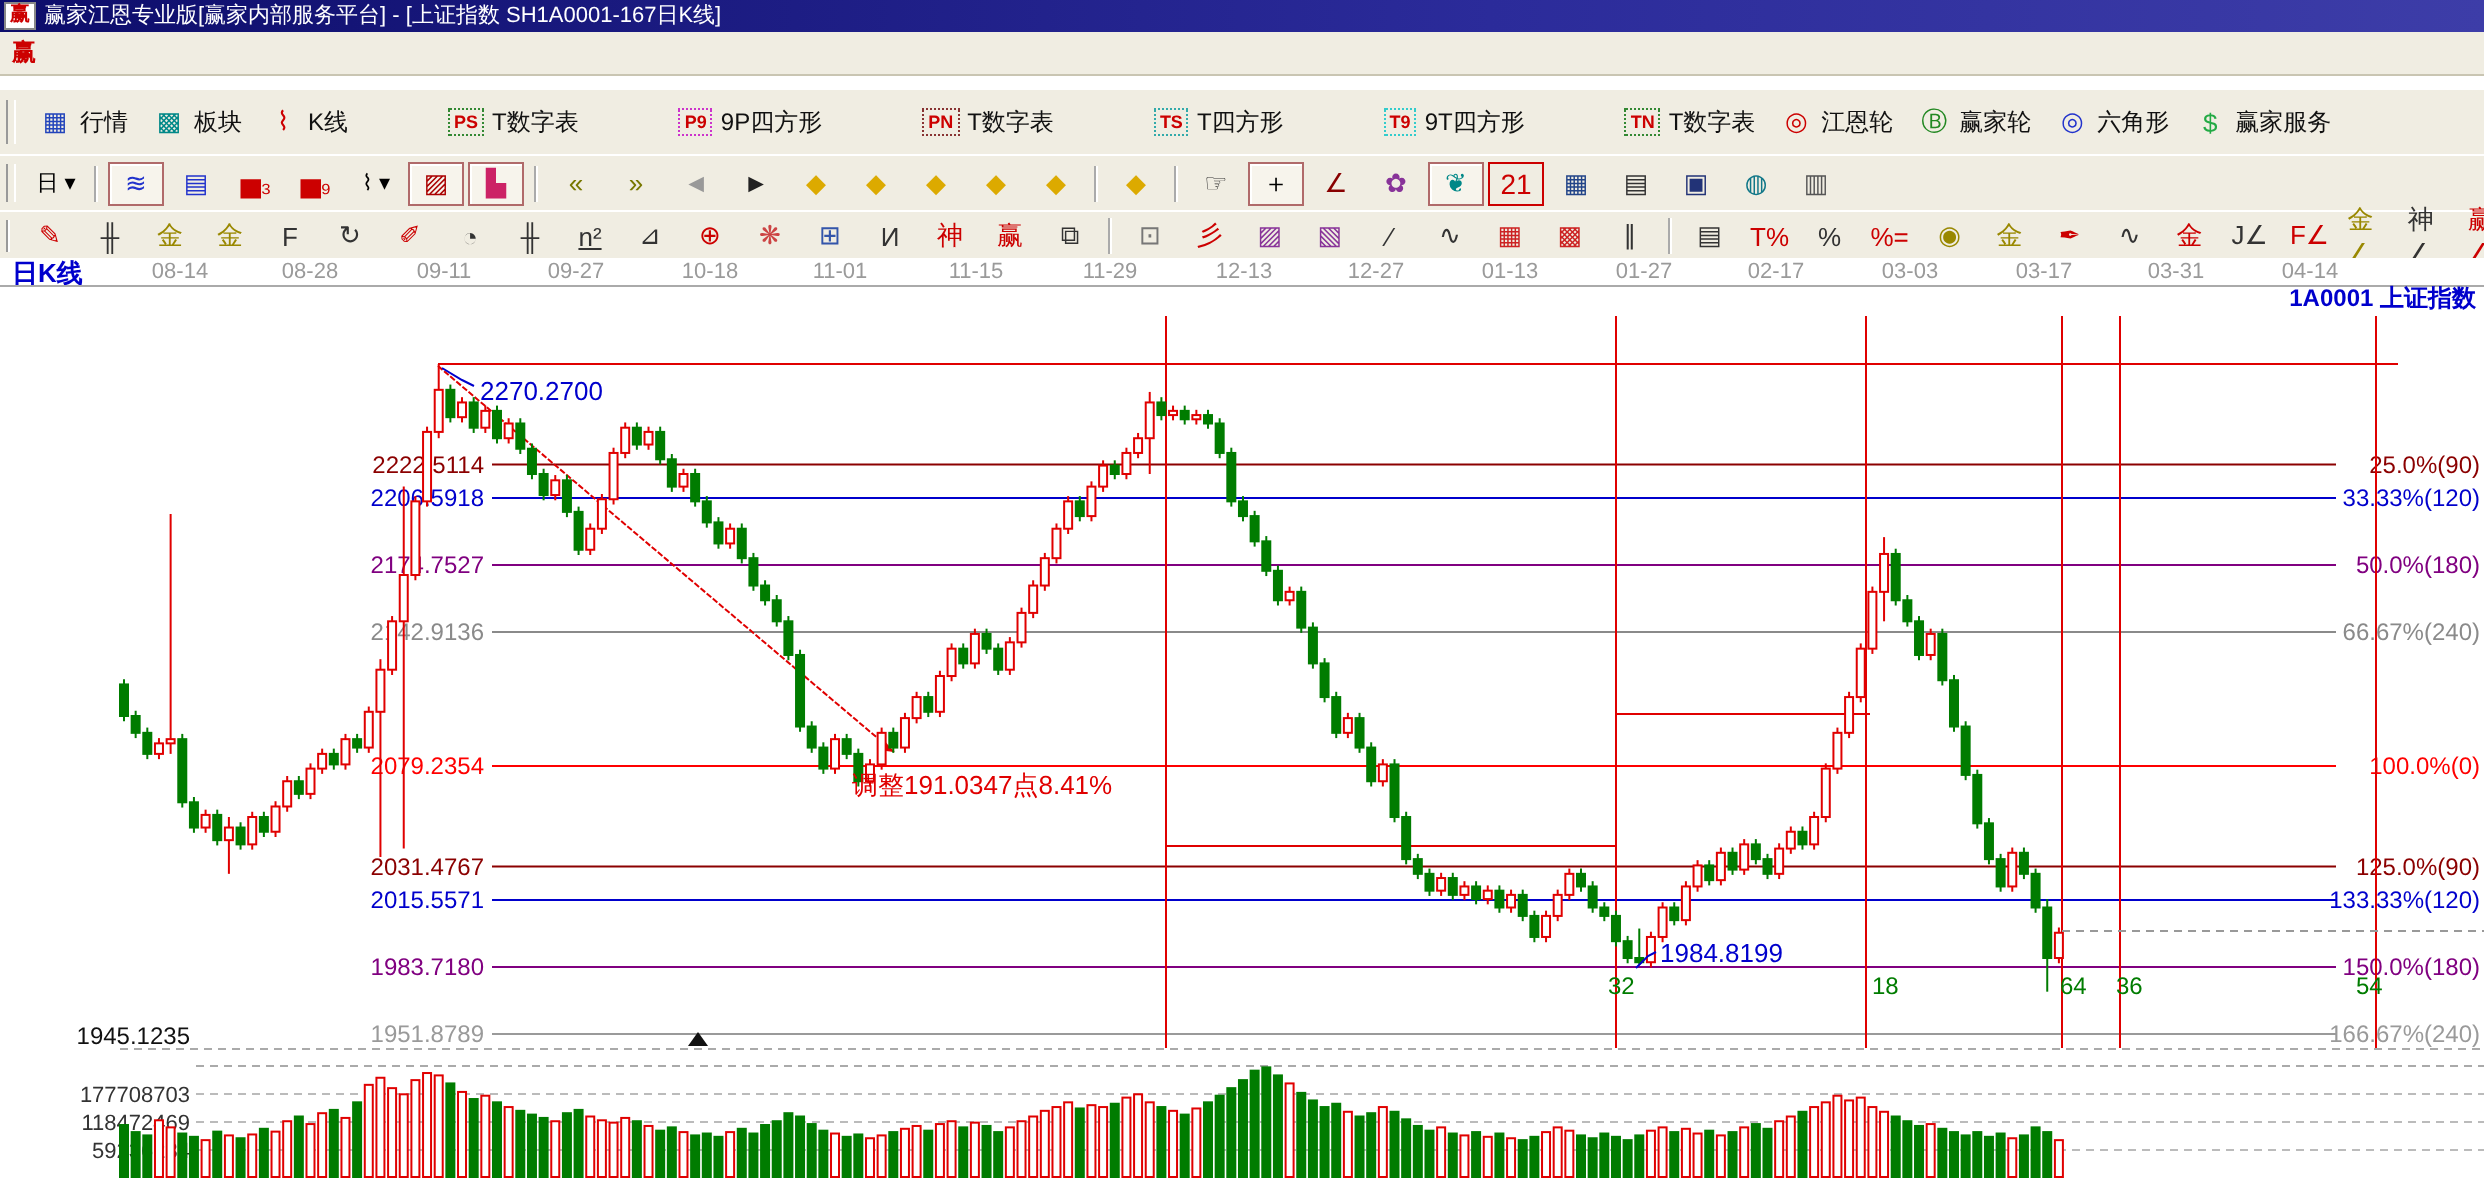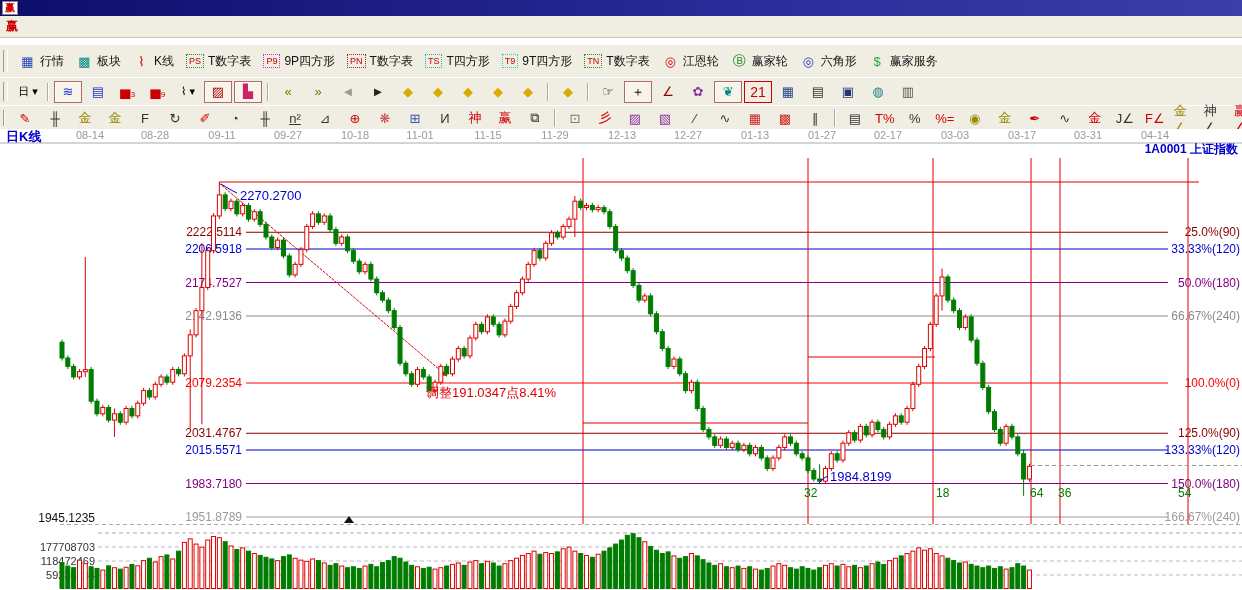--- a/index.html
+++ b/index.html
@@ -14,34 +14,35 @@
            border-bottom:1px solid #c9c5b2;display:flex;align-items:center;font-size:12px;color:#111;}
   .menubar .appicon2{color:#cc0000;font-weight:bold;margin:0 8px 0 6px;font-size:12px;}
   .menubar .mi{padding:2px 8px;cursor:default;}
   .tstrip{position:absolute;left:0;width:1242px;background:#f0ede2;display:flex;align-items:center;}
   .strip2{top:44px;height:32px;border-top:1px solid #fff;border-bottom:1px solid #b5b19e;}
   .strip3{top:77px;height:27px;border-top:1px solid #fff;border-bottom:1px solid #b5b19e;}
   .strip4{top:105px;height:24px;border-top:1px solid #fff;border-bottom:1px solid #b5b19e;}
   .grip{width:3px;height:70%;border-left:1px solid #999;border-right:1px solid #fff;margin:0 5px 0 3px;}
   .fitem{display:flex;align-items:center;gap:4px;padding:2px 6px;font-size:12px;color:#111;cursor:default;}
   .fitem .g{font-size:13px;width:17px;text-align:center;}
-  .fitem .badge{font-size:9px;font-weight:normal;padding:0 2px;line-height:12px;border:1px dotted;}
+  .fitem .badge{font-size:9px;font-weight:bold;padding:0 2px;line-height:12px;border:1px dotted;margin-left:38px;}
   .tbtn{min-width:22px;height:20px;display:flex;align-items:center;justify-content:center;
         font-size:13px;margin:0 1px;border:1px solid transparent;cursor:default;padding:0 2px;}
   .tbtn.active{border:1px solid #b06a6a;background:#f7f4ec;box-shadow:inset 1px 1px 0 #fff;}
   .tbtn.dd{font-size:11px;}
   .tsep{width:1px;height:18px;background:#aaa;border-right:1px solid #fff;margin:0 4px;}
   .chartwrap{position:absolute;left:0;top:129px;width:1242px;height:461px;background:#fff;}
   svg text{font-family:"Liberation Sans","DejaVu Sans",sans-serif;}
 </style>
 </head>
 <body>
 
 <div class="titlebar">
   <span class="appicon">赢</span>
+  <span>赢家江恩专业版[赢家内部服务平台] - [上证指数  SH1A0001-167日K线]</span>
 </div>
 
 <div class="menubar">
   <span class="appicon2">赢</span>
 </div>
 
 <div class="tstrip strip2">
   <span class="grip"></span>
   <span id="feature-items" style="display:flex;align-items:center;">
       <span class="fitem">

